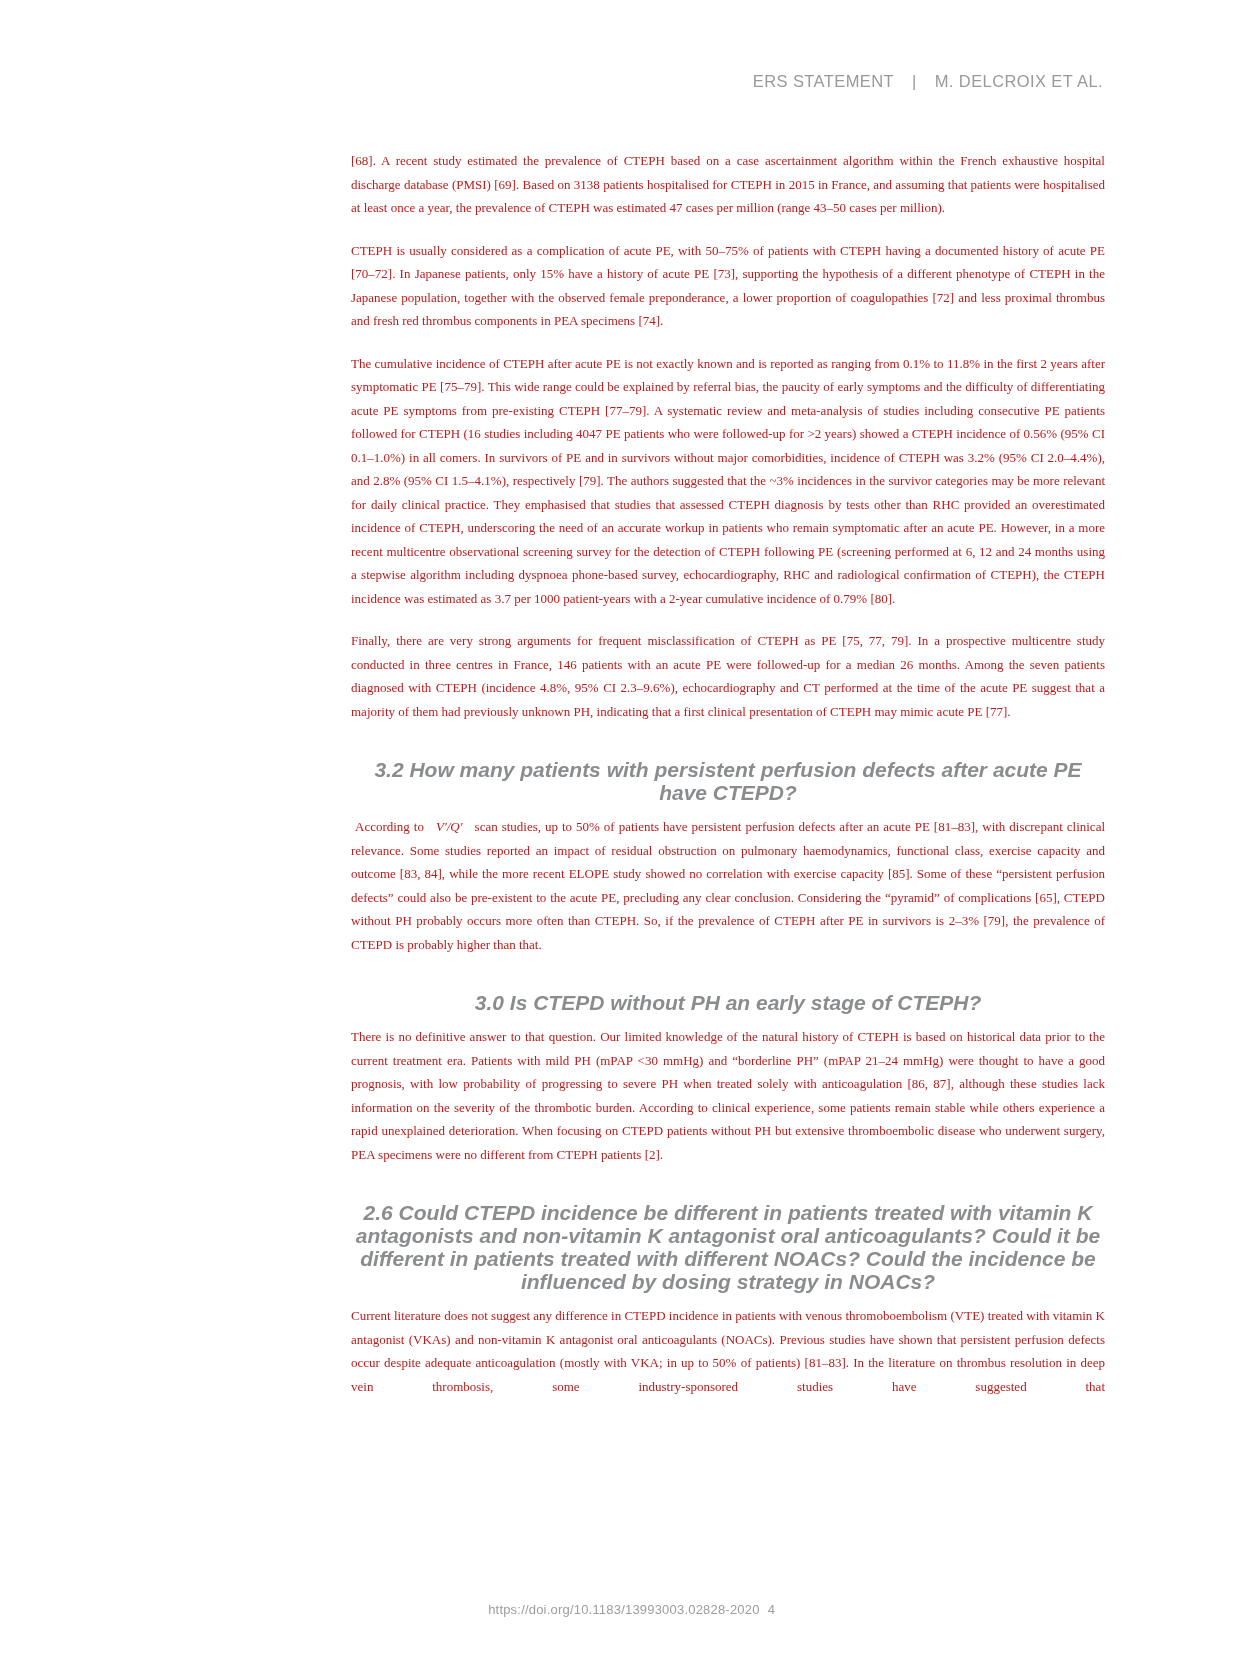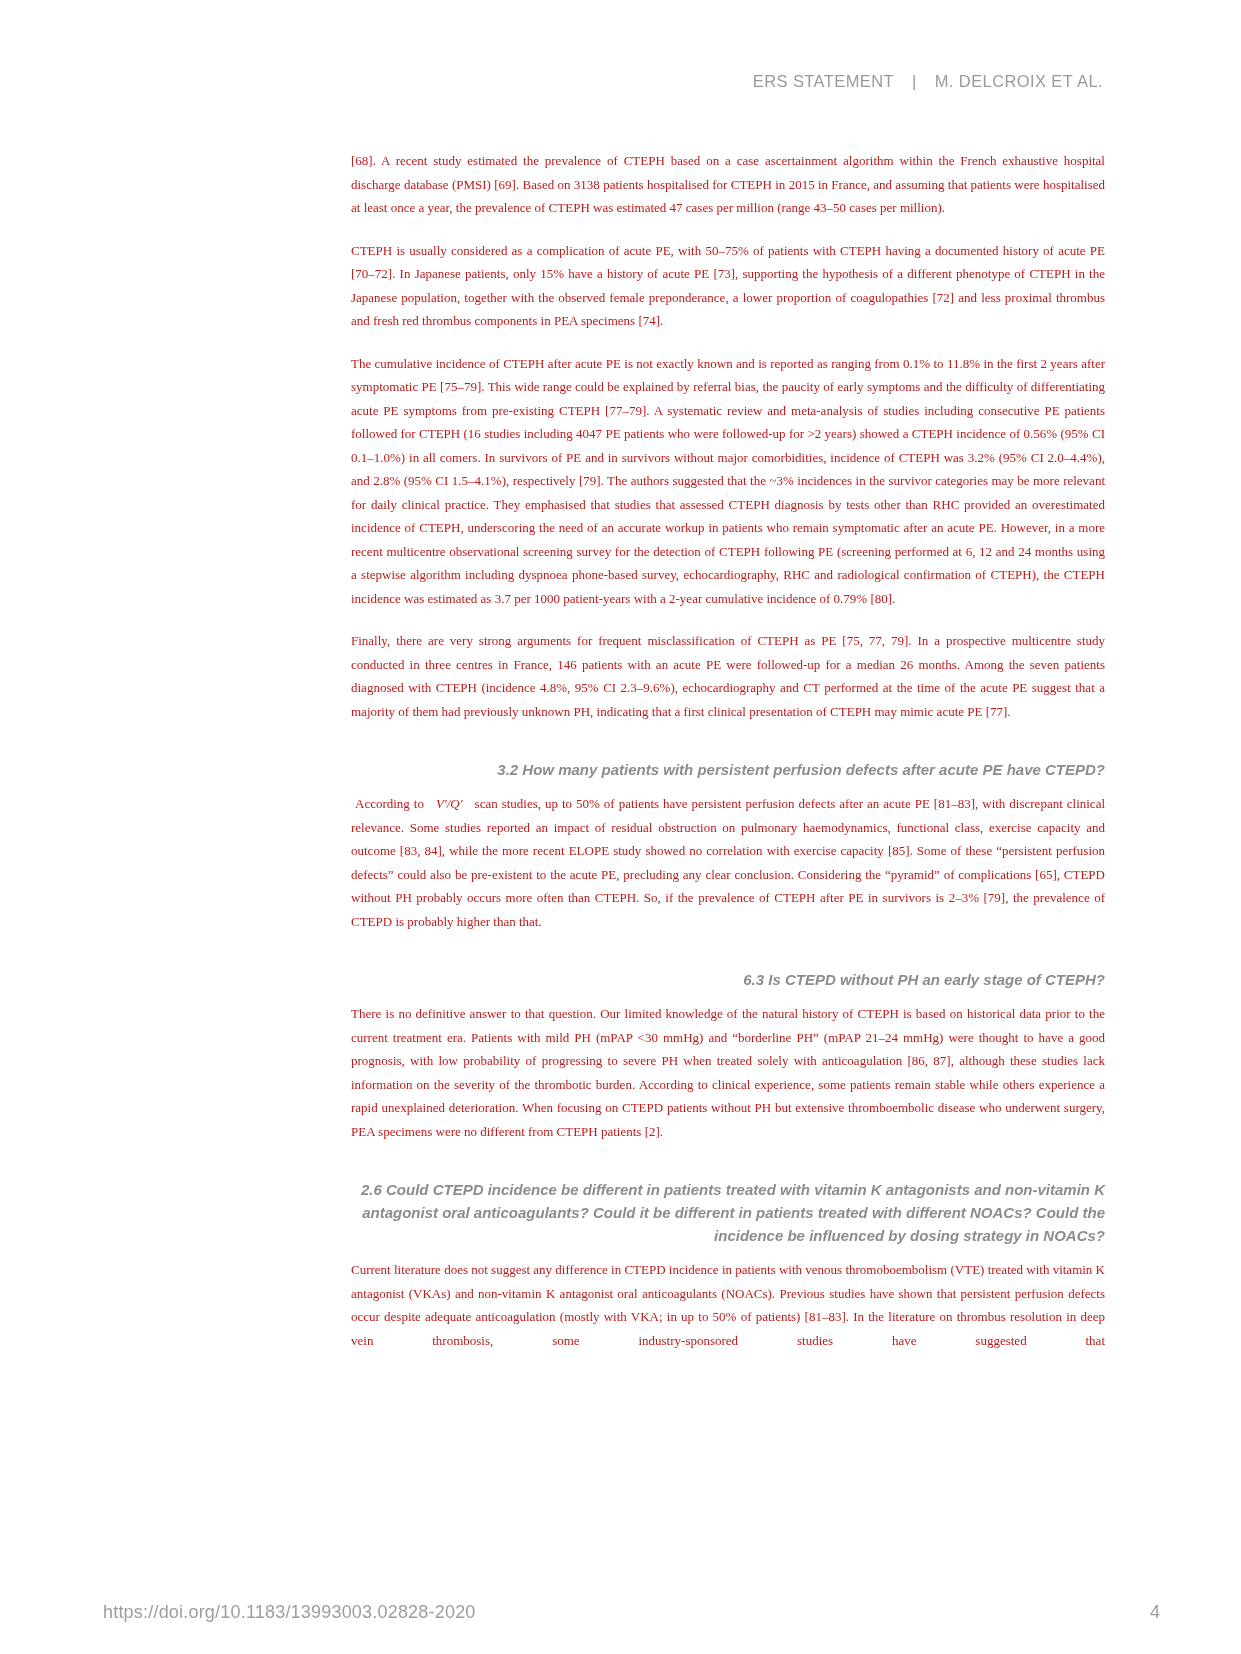--- a/index.html
+++ b/index.html
@@ -36,37 +36,37 @@
     text-align: justify;
     color: #b91c1c;
     margin-bottom: 11px;
   }
   .para.last { text-align-last: justify; margin-bottom: 2px; }
   .vq { font-style: italic; }
   .section-heading {
     font-family: "Liberation Sans", "DejaVu Sans", sans-serif;
     font-style: italic;
     font-weight: bold;
-    font-size: 15px;
+    font-size: 21px;
     line-height: 23px;
     color: #8a8c8e;
     margin-top: 27px;
     margin-bottom: 3px;
-    text-align: right;
+    text-align: center;
   }
   .page-footer {
     position: absolute;
     left: 87px;
     right: 81px;
     top: 1586px;
     font-family: "Liberation Sans", "DejaVu Sans", sans-serif;
-    font-size: 18px;
+    font-size: 13px;
     color: #9b9da0;
     display: flex;
-    justify-content: space-between;
+    justify-content: center;
     align-items: baseline;
   }
   .page-footer .doi { letter-spacing: 0.2px; }
 </style>
 </head>
 <body>
 
 <div class="page">
 
   <header class="page-header">
@@ -80,21 +80,21 @@
     <p class="para">CTEPH is usually considered as a complication of acute PE, with 50–75% of patients with CTEPH having a documented history of acute PE [70–72]. In Japanese patients, only 15% have a history of acute PE [73], supporting the hypothesis of a different phenotype of CTEPH in the Japanese population, together with the observed female preponderance, a lower proportion of coagulopathies [72] and less proximal thrombus and fresh red thrombus components in PEA specimens [74].</p>
 
     <p class="para">The cumulative incidence of CTEPH after acute PE is not exactly known and is reported as ranging from 0.1% to 11.8% in the first 2 years after symptomatic PE [75–79]. This wide range could be explained by referral bias, the paucity of early symptoms and the difficulty of differentiating acute PE symptoms from pre-existing CTEPH [77–79]. A systematic review and meta-analysis of studies including consecutive PE patients followed for CTEPH (16 studies including 4047 PE patients who were followed-up for &gt;2 years) showed a CTEPH incidence of 0.56% (95% CI 0.1–1.0%) in all comers. In survivors of PE and in survivors without major comorbidities, incidence of CTEPH was 3.2% (95% CI 2.0–4.4%), and 2.8% (95% CI 1.5–4.1%), respectively [79]. The authors suggested that the ~3% incidences in the survivor categories may be more relevant for daily clinical practice. They emphasised that studies that assessed CTEPH diagnosis by tests other than RHC provided an overestimated incidence of CTEPH, underscoring the need of an accurate workup in patients who remain symptomatic after an acute PE. However, in a more recent multicentre observational screening survey for the detection of CTEPH following PE (screening performed at 6, 12 and 24 months using a stepwise algorithm including dyspnoea phone-based survey, echocardiography, RHC and radiological confirmation of CTEPH), the CTEPH incidence was estimated as 3.7 per 1000 patient-years with a 2-year cumulative incidence of 0.79% [80].</p>
 
     <p class="para">Finally, there are very strong arguments for frequent misclassification of CTEPH as PE [75, 77, 79]. In a prospective multicentre study conducted in three centres in France, 146 patients with an acute PE were followed-up for a median 26 months. Among the seven patients diagnosed with CTEPH (incidence 4.8%, 95% CI 2.3–9.6%), echocardiography and CT performed at the time of the acute PE suggest that a majority of them had previously unknown PH, indicating that a first clinical presentation of CTEPH may mimic acute PE [77].</p>
 
     <h2 class="section-heading">3.2 How many patients with persistent perfusion defects after acute PE have CTEPD?</h2>
 
     <p class="para"><span>According to </span><em class="vq">V′/Q′</em><span> scan studies, up to 50% of patients have persistent perfusion defects after an acute PE [81–83], with discrepant clinical relevance. Some studies reported an impact of residual obstruction on pulmonary haemodynamics, functional class, exercise capacity and outcome [83, 84], while the more recent ELOPE study showed no correlation with exercise capacity [85]. Some of these “persistent perfusion defects” could also be pre-existent to the acute PE, precluding any clear conclusion. Considering the “pyramid” of complications [65], CTEPD without PH probably occurs more often than CTEPH. So, if the prevalence of CTEPH after PE in survivors is 2–3% [79], the prevalence of CTEPD is probably higher than that.</span></p>
 
-    <h2 class="section-heading">6.3 Is CTEPD without PH an early stage of CTEPH?</h2>
+    <h2 class="section-heading">3.0 Is CTEPD without PH an early stage of CTEPH?</h2>
 
     <p class="para">There is no definitive answer to that question. Our limited knowledge of the natural history of CTEPH is based on historical data prior to the current treatment era. Patients with mild PH (mPAP &lt;30 mmHg) and “borderline PH” (mPAP 21–24 mmHg) were thought to have a good prognosis, with low probability of progressing to severe PH when treated solely with anticoagulation [86, 87], although these studies lack information on the severity of the thrombotic burden. According to clinical experience, some patients remain stable while others experience a rapid unexplained deterioration. When focusing on CTEPD patients without PH but extensive thromboembolic disease who underwent surgery, PEA specimens were no different from CTEPH patients [2].</p>
 
     <h2 class="section-heading">2.6 Could CTEPD incidence be different in patients treated with vitamin K antagonists and non-vitamin K antagonist oral anticoagulants? Could it be different in patients treated with different NOACs? Could the incidence be influenced by dosing strategy in NOACs?</h2>
 
     <p class="para last">Current literature does not suggest any difference in CTEPD incidence in patients with venous thromoboembolism (VTE) treated with vitamin K antagonist (VKAs) and non-vitamin K antagonist oral anticoagulants (NOACs). Previous studies have shown that persistent perfusion defects occur despite adequate anticoagulation (mostly with VKA; in up to 50% of patients) [81–83]. In the literature on thrombus resolution in deep vein thrombosis, some industry-sponsored studies have suggested that</p>
 
   </main>
 
   <footer class="page-footer">

